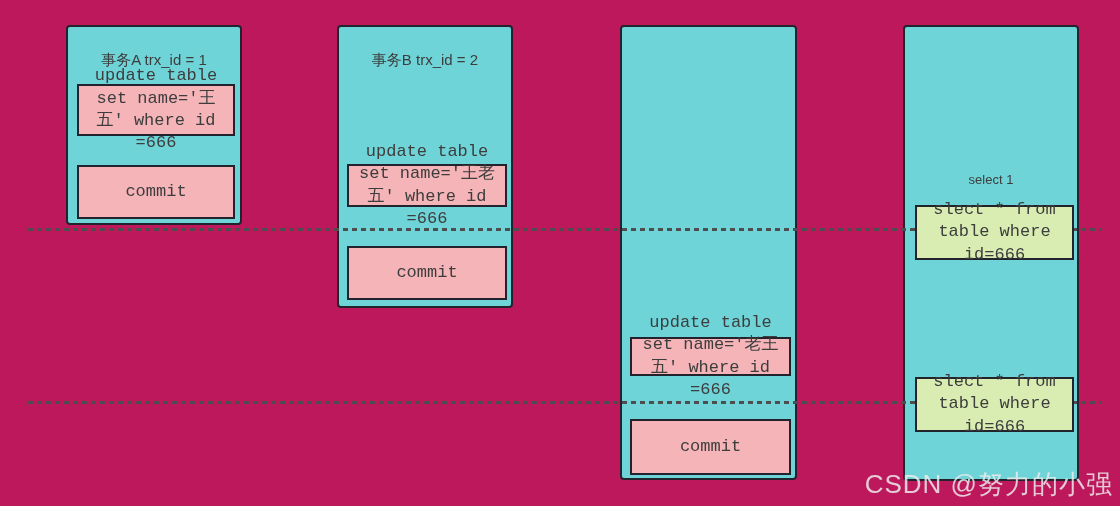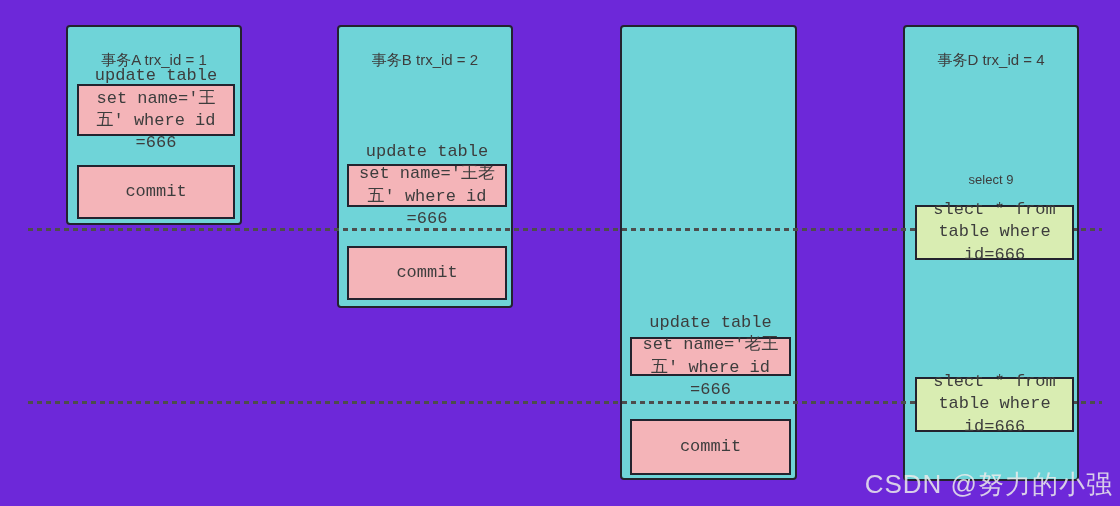--- a/index.html
+++ b/index.html
@@ -5,21 +5,21 @@
   html, body {
     margin: 0;
     padding: 0;
     background: #000000;
     font-family: "Liberation Sans", "DejaVu Sans", sans-serif;
   }
   .canvas {
     position: relative;
     width: 1120px;
     height: 506px;
-    background: #6d28d9;
+    background: #be185d;
     overflow: hidden;
   }
   
   .txn-col {
     position: absolute;
     background: #6fd4d8;
     border: 2px solid #23232e;
     border-radius: 4px;
     box-sizing: border-box;
   }
@@ -121,22 +121,21 @@
     <div class="stmt-box stmt-pink" id="b-update">update table set name='王老五' where id =666</div>
     <div class="stmt-box stmt-pink" id="b-commit">commit</div>
   </div>
 
   <div class="txn-col" id="col-c">
     <div class="stmt-box stmt-pink" id="c-update">update table set name='老王五' where id =666</div>
     <div class="stmt-box stmt-pink" id="c-commit">commit</div>
   </div>
 
   <div class="txn-col" id="col-d">
-    <div class="txn-title">事务D trx_id = 4</div>
-    <div class="sel-label" id="d-label-1">select 9</div>
+    <div class="sel-label" id="d-label-1">select 1</div>
     <div class="stmt-box stmt-green" id="d-green-1">slect * from table where id=666</div>
     <div class="stmt-box stmt-green" id="d-green-2">slect * from table where id=666</div>
   </div>
 
   <div class="dotted-line" id="line-1"></div>
   <div class="dotted-line" id="line-2"></div>
 
   <div class="watermark">CSDN @努力的小强</div>
 
 </div>

